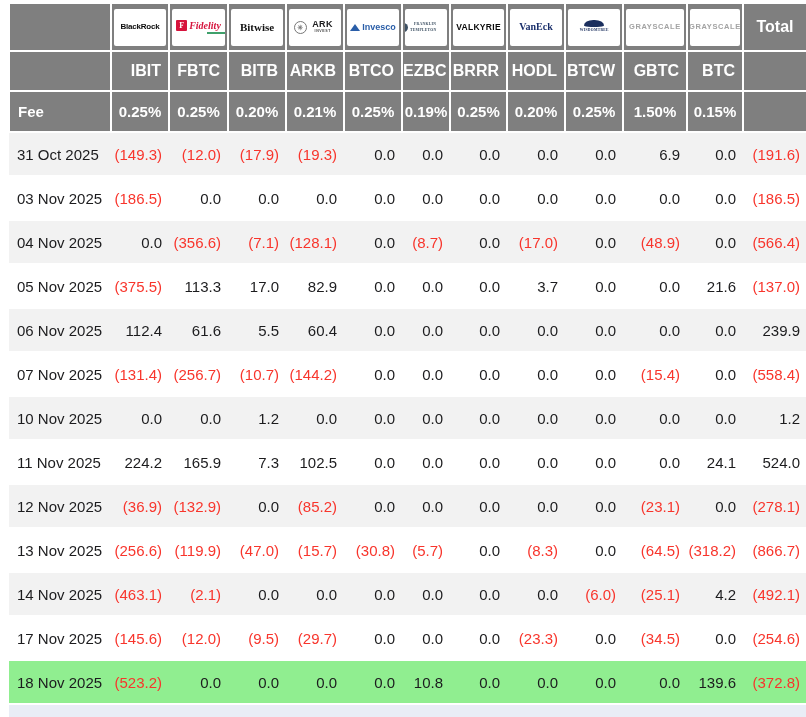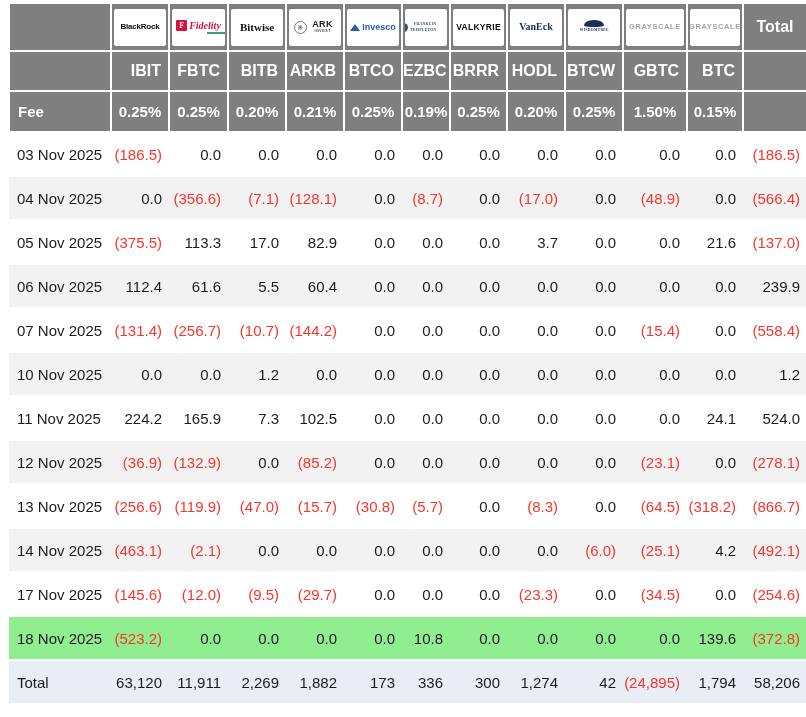--- a/index.html
+++ b/index.html
@@ -171,20 +171,35 @@
           <th class="fee-cell">0.19%</th>
           <th class="fee-cell">0.25%</th>
           <th class="fee-cell">0.20%</th>
           <th class="fee-cell">0.25%</th>
           <th class="fee-cell">1.50%</th>
           <th class="fee-cell">0.15%</th>
           <th class="fee-cell"></th>
         </tr>
     </thead>
     <tbody>
+        <tr class="stripe">
+          <td class="date">31 Oct 2025</td>
+          <td class="neg">(149.3)</td>
+          <td class="neg">(12.0)</td>
+          <td class="neg">(17.9)</td>
+          <td class="neg">(19.3)</td>
+          <td>0.0</td>
+          <td>0.0</td>
+          <td>0.0</td>
+          <td>0.0</td>
+          <td>0.0</td>
+          <td>6.9</td>
+          <td>0.0</td>
+          <td class="neg">(191.6)</td>
+        </tr>
         <tr class="plain">
           <td class="date">03 Nov 2025</td>
           <td class="neg">(186.5)</td>
           <td>0.0</td>
           <td>0.0</td>
           <td>0.0</td>
           <td>0.0</td>
           <td>0.0</td>
           <td>0.0</td>
           <td>0.0</td>

